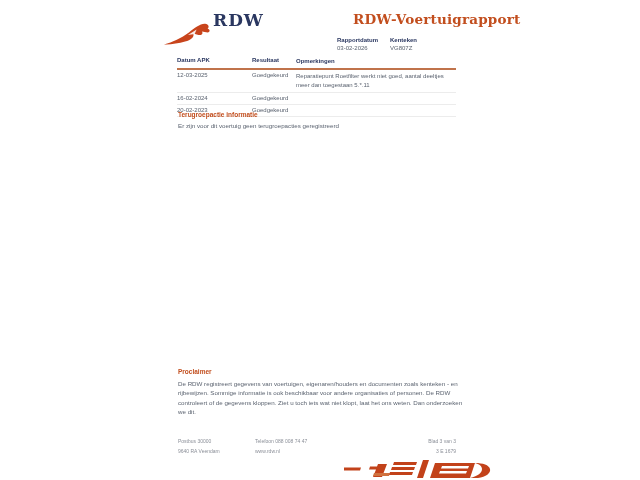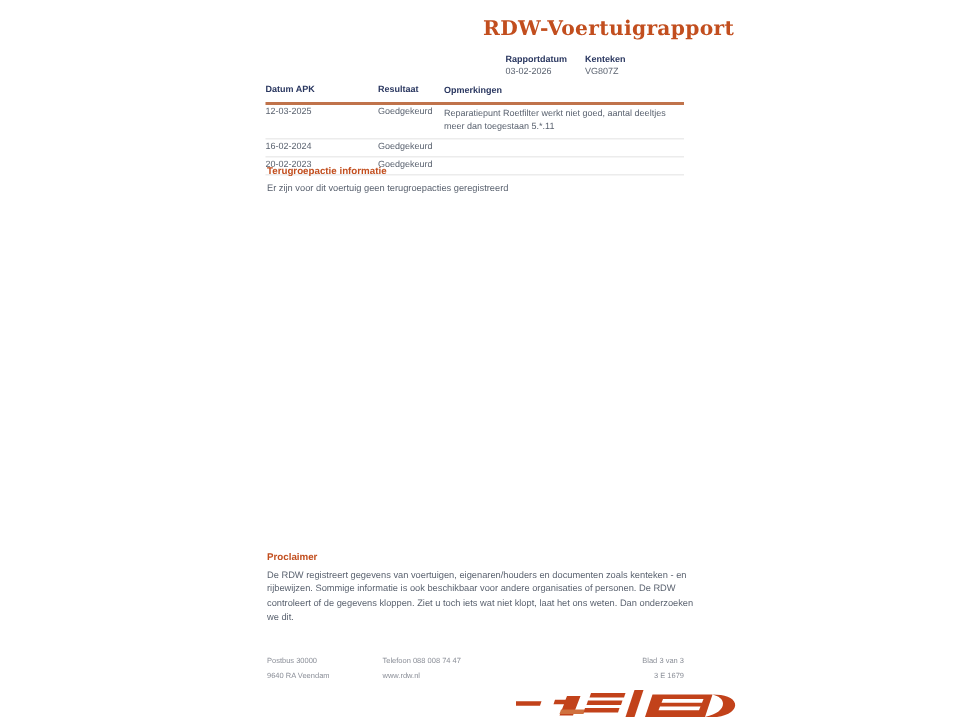--- a/index.html
+++ b/index.html
@@ -8,21 +8,21 @@
     font-family:"Liberation Sans","DejaVu Sans",sans-serif;color:#5b6370;
   }
   
   .logo-wrap{position:absolute;left:163px;top:14px;display:flex;align-items:flex-start;}
   .logo-bird{width:48px;height:36px;}
   .logo-text{
     font-family:"DejaVu Serif","Liberation Serif",serif;font-weight:bold;
     font-size:17px;letter-spacing:1px;color:#2a3760;margin-left:2px;line-height:17px;margin-top:-2px;
   }
   .doc-title{
-    position:absolute;left:322px;top:11px;
+    position:absolute;left:353px;top:11px;
     font-family:"DejaVu Serif","Liberation Serif",serif;font-weight:bold;
     font-size:13.5px;color:#c24e1e;letter-spacing:0.2px;
   }
   .meta{position:absolute;top:36px;font-size:6px;line-height:8px;}
   .meta-label{font-weight:bold;color:#2a3760;}
   .meta-value{color:#5b6370;}
   .meta-rapport{left:337px;}
   .meta-kenteken{left:390px;}
   
   .apk-table{position:absolute;left:177px;top:57px;width:279px;font-size:6px;}
@@ -49,20 +49,27 @@
   .footer-mid{left:78px;}
   .footer-right{right:0;text-align:right;}
   
   .bottom-mark{position:absolute;left:344px;top:460px;width:147px;height:18px;}
 </style>
 </head>
 <body>
 
 <div class="page">
 
+  <div class="logo-wrap">
+    <svg class="logo-bird" viewBox="0 0 100 72" xmlns="http://www.w3.org/2000/svg" aria-hidden="true">
+      <path fill="#c8441c" d="M2 62 C 20 57, 38 49, 54 37 C 66 28, 78 18, 88 19 C 95 20, 97 26, 93 29 C 98 30, 99 36, 93 37 L 81 35 C 84 39, 81 44, 74 42 L 63 39 C 66 46, 58 53, 46 56 C 32 60, 14 63, 2 62 Z"></path>
+      <path fill="#ffffff" d="M52 42 L 70 31 L 66 40 Z" opacity="0.9"></path>
+    </svg>
+    <div class="logo-text">RDW</div>
+  </div>
 
   <div class="doc-title">RDW-Voertuigrapport</div>
 
   <div class="meta meta-rapport">
     <div class="meta-label">Rapportdatum</div>
     <div class="meta-value">03-02-2026</div>
   </div>
   <div class="meta meta-kenteken">
     <div class="meta-label">Kenteken</div>
     <div class="meta-value">VG807Z</div>

